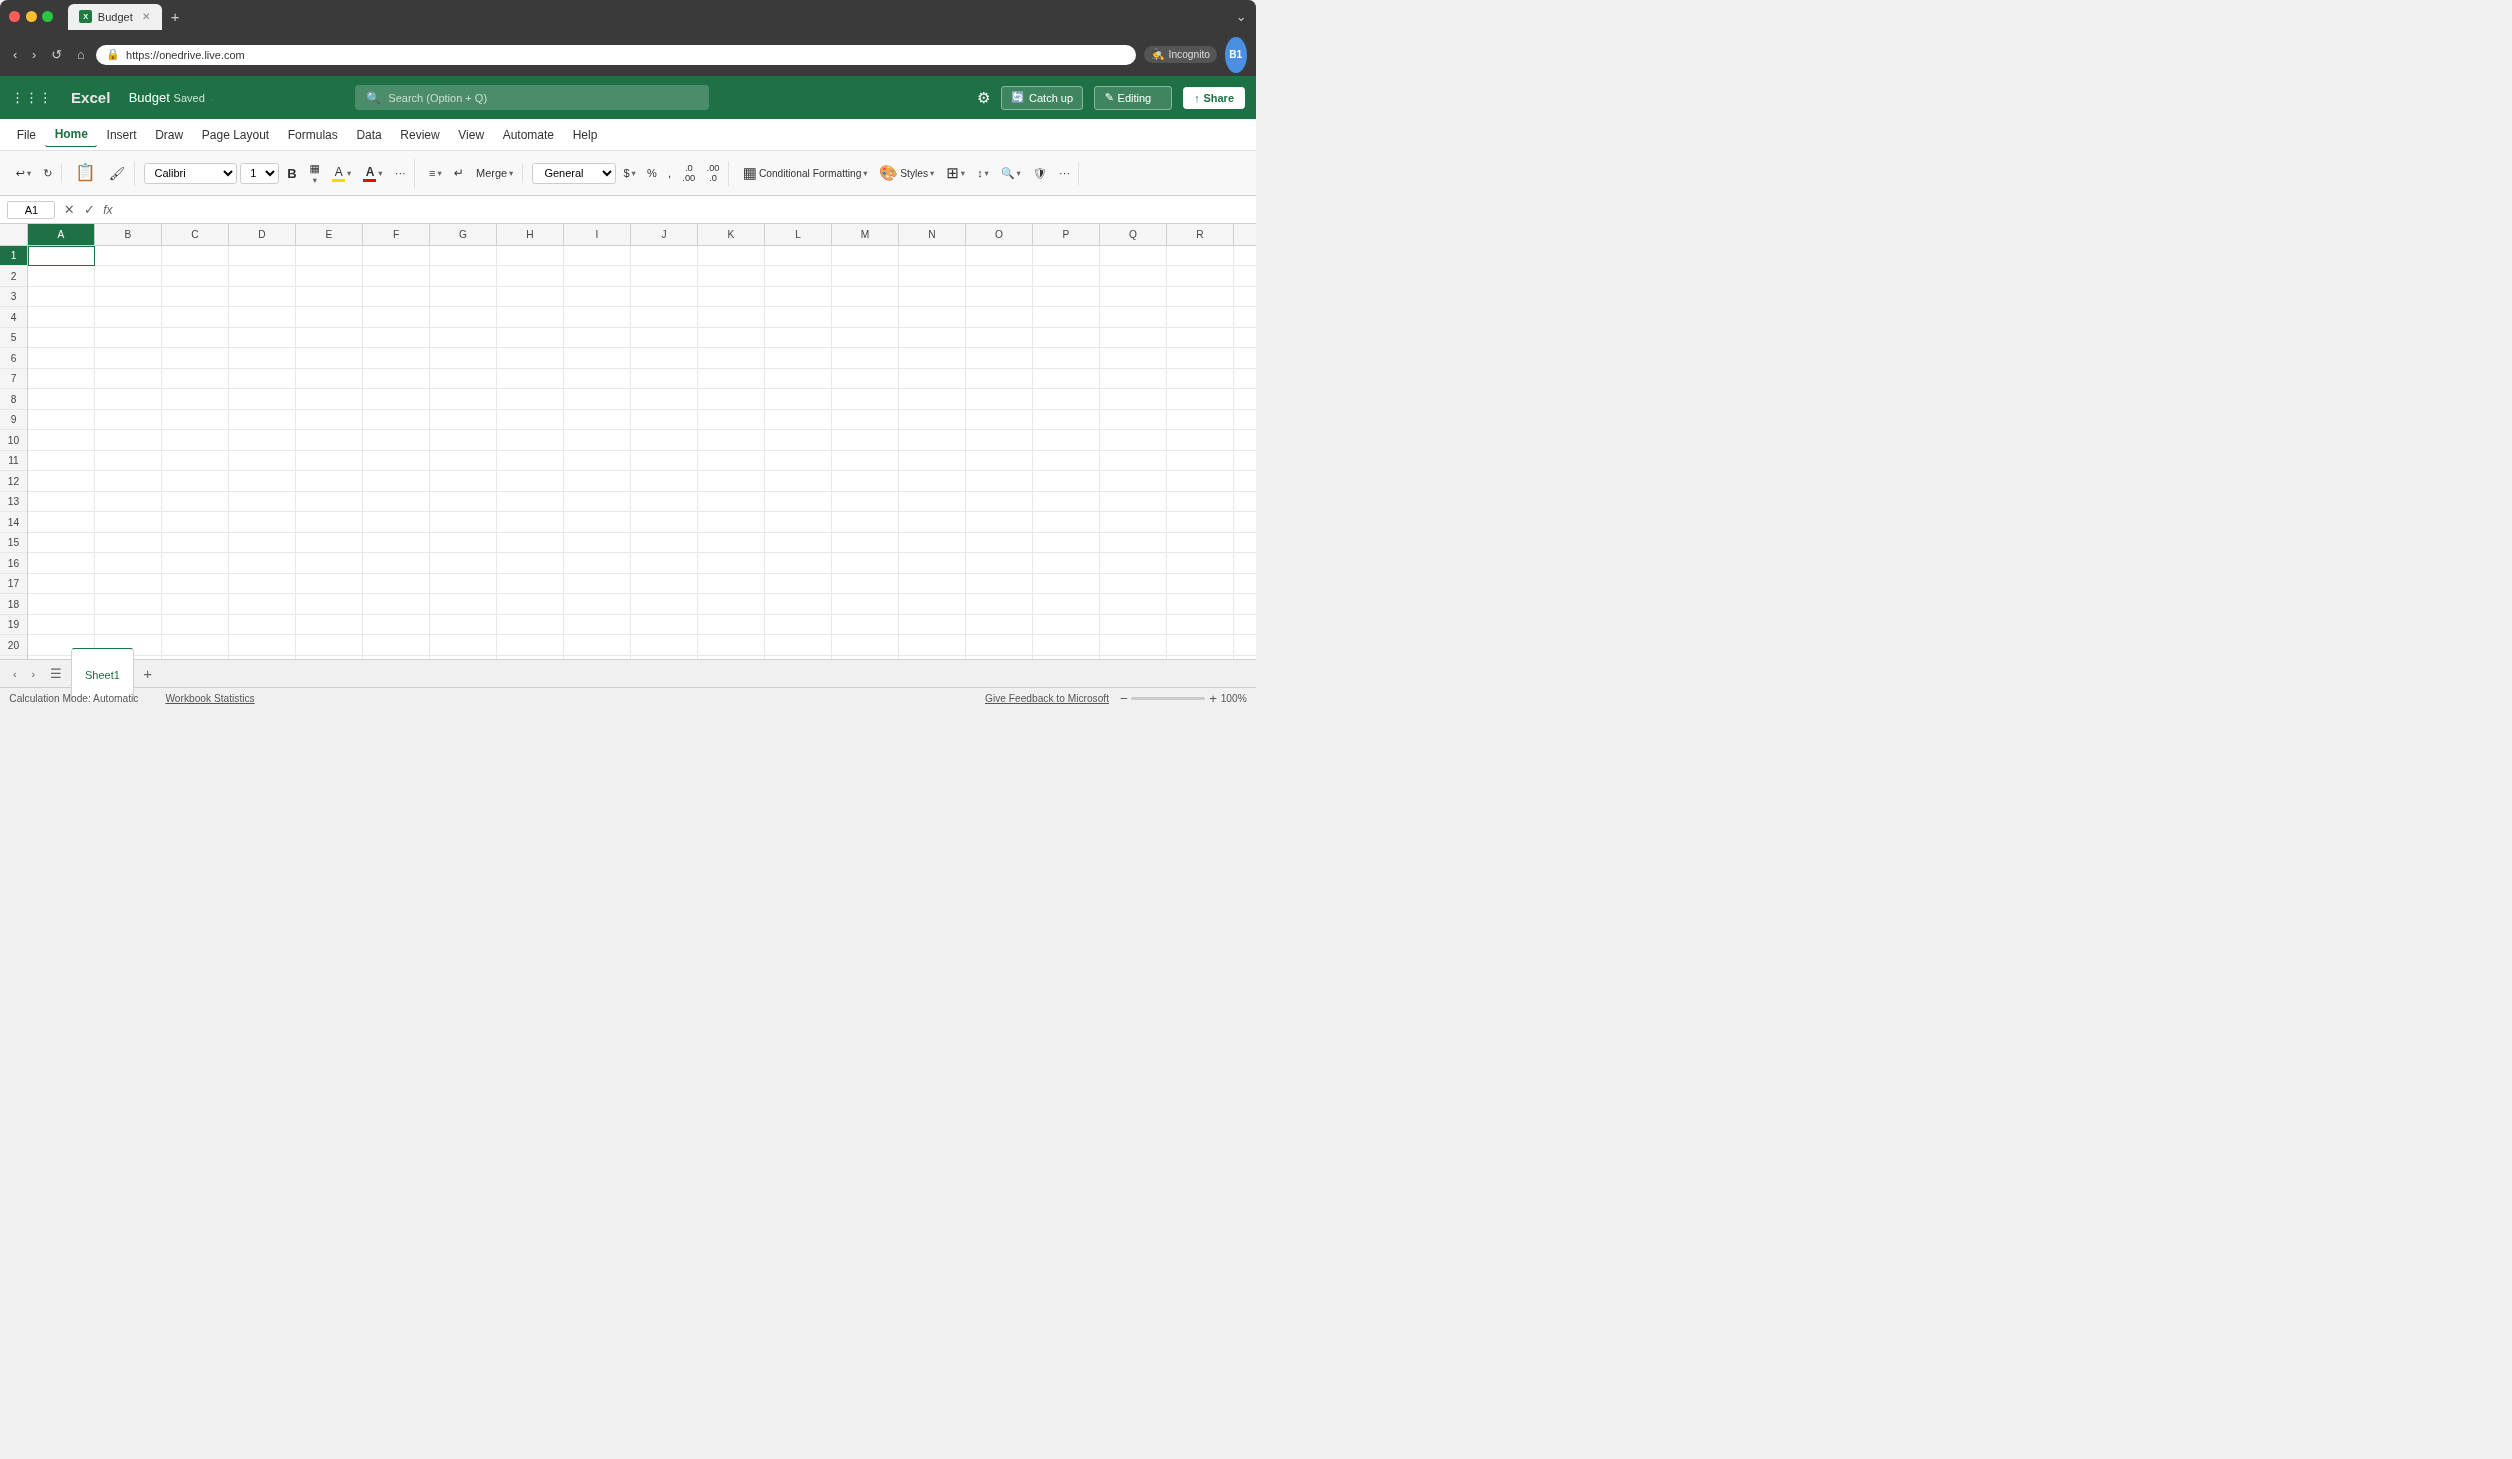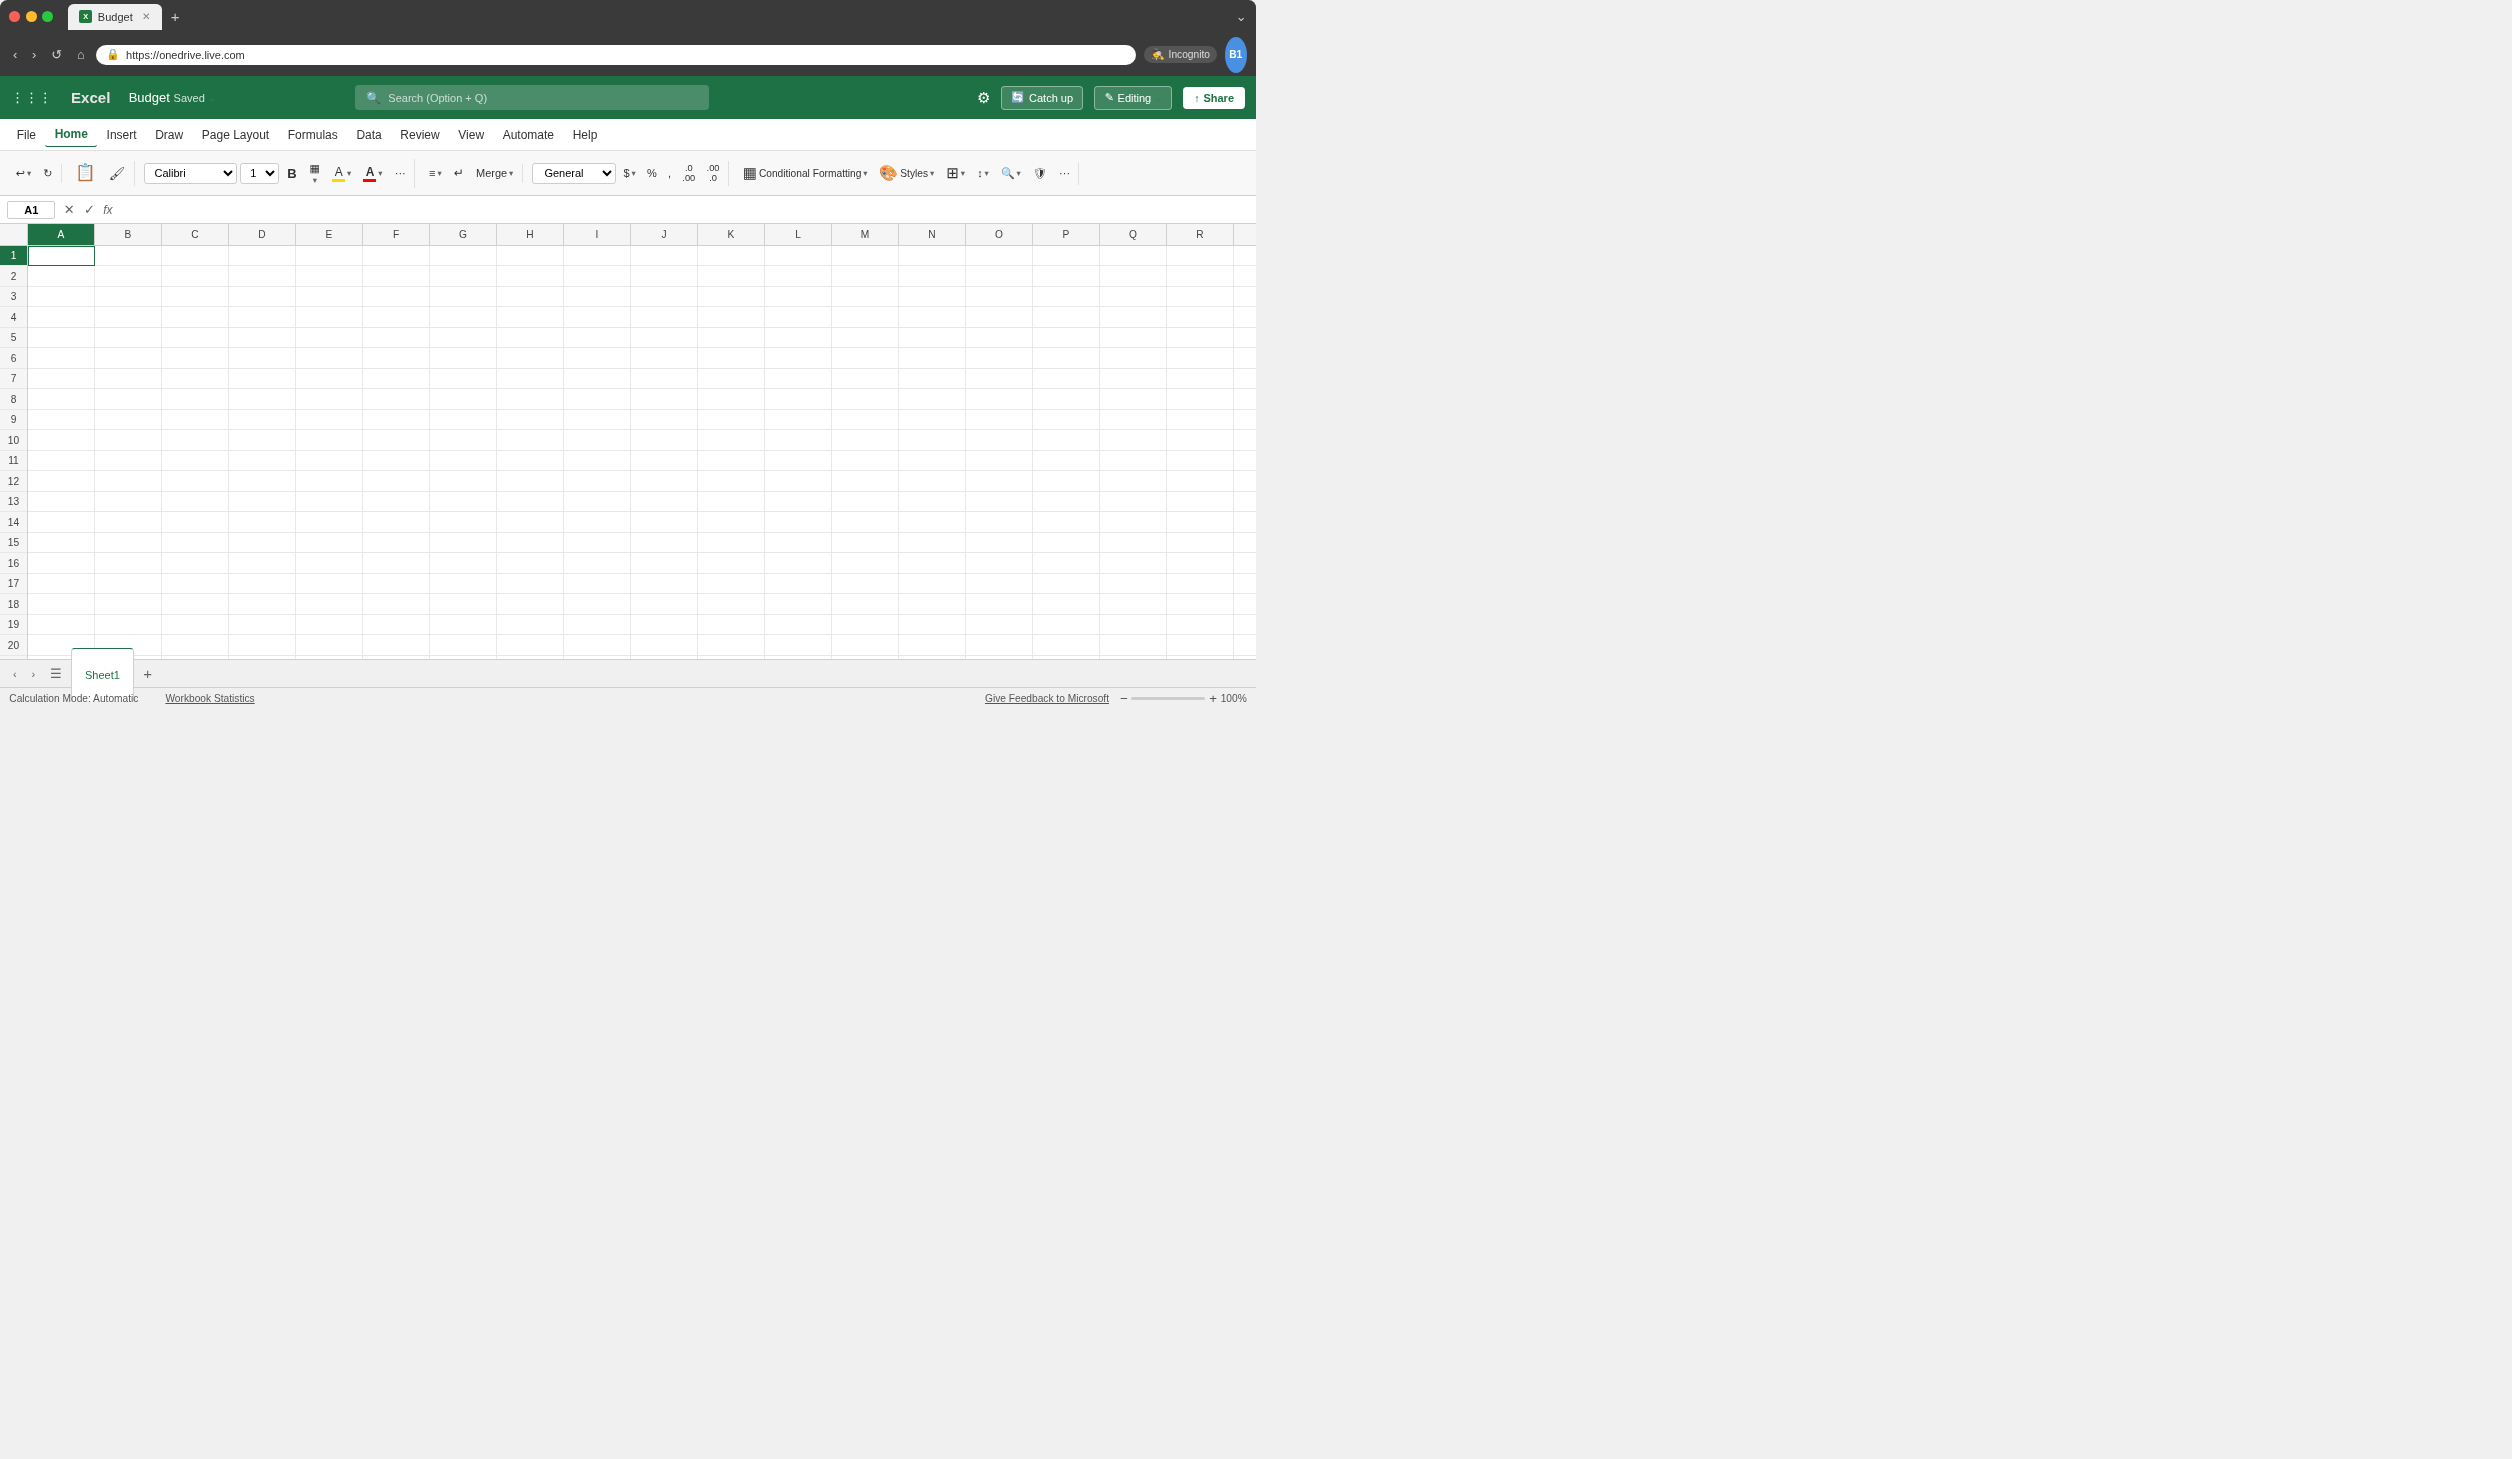--- a/index.html
+++ b/index.html
@@ -50,21 +50,21 @@
     .ribbon { background: #f8f8f8; border-bottom: 0.9px solid #d0d0d0; padding: 3.7px 7.4px; display: flex; align-items: center; gap: 5.6px; flex-wrap: nowrap; min-height: 45px; }
     .ribbon-group { display: flex; align-items: center; gap: 2.8px; padding: 0 3.7px; border-right: 0.9px solid #e0e0e0; }
     .ribbon-btn { background: none; border: none; padding: 2.8px 4.7px; cursor: pointer; border-radius: 2.8px; color: #333; font-size: 11px; display: flex; align-items: center; gap: 1.9px; }
     .font-selector { background: white; border: 0.9px solid #ccc; border-radius: 2.8px; padding: 2.8px 5.6px; font-size: 11px; width: 93px; cursor: pointer; }
     .size-selector { background: white; border: 0.9px solid #ccc; border-radius: 2.8px; padding: 2.8px 5.6px; font-size: 11px; width: 39px; cursor: pointer; }
     .bold-btn { font-weight: bold; font-size: 13px; padding: 2.8px 5.6px; }
     .number-format-select { background: white; border: 0.9px solid #ccc; border-radius: 2.8px; padding: 2.8px 7.4px; font-size: 11px; width: 84px; cursor: pointer; }
 
     
     .formula-bar { background: white; height: 28px; display: flex; align-items: center; padding: 0 7.4px; border-bottom: 0.9px solid #d0d0d0; gap: 5.6px; }
-    .cell-ref { background: white; border: 0.9px solid #ccc; border-radius: 1.9px; padding: 1.9px 5.6px; width: 48px; font-size: 11px; text-align: center; font-weight: bold; }
+    .cell-ref { background: white; border: 0.9px solid #ccc; border-radius: 1.9px; padding: 1.9px 5.6px; width: 48px; font-size: 11px; text-align: center; }
     .formula-divider { color: #999; font-size: 13px; }
     .formula-actions { display: flex; gap: 3.7px; align-items: center; }
     .formula-action-btn { background: none; border: none; cursor: pointer; color: #666; font-size: 13px; padding: 0.9px 2.8px; }
     .formula-input { flex: 1; border: none; outline: none; font-size: 12px; padding: 1.9px 3.7px; }
 
     
     .spreadsheet { display: flex; flex-direction: column; flex: 1; overflow: hidden; background: white; }
     .col-headers { display: flex; background: #f5f5f5; border-bottom: 0.9px solid #d0d0d0; position: sticky; top: 0; z-index: 10; }
     .corner-cell { width: 28px; min-width: 28px; height: 20.5px; border-right: 0.9px solid #d0d0d0; background: #f5f5f5; }
     .col-header { min-width: 67px; height: 20.5px; border-right: 0.9px solid #d0d0d0; display: flex; align-items: center; justify-content: center; font-size: 10.2px; color: #444; background: #f5f5f5; cursor: pointer; }

